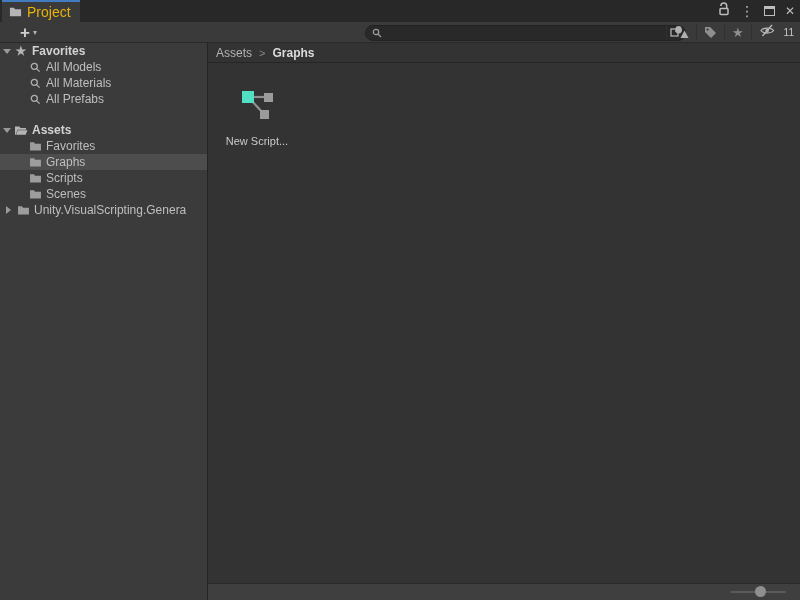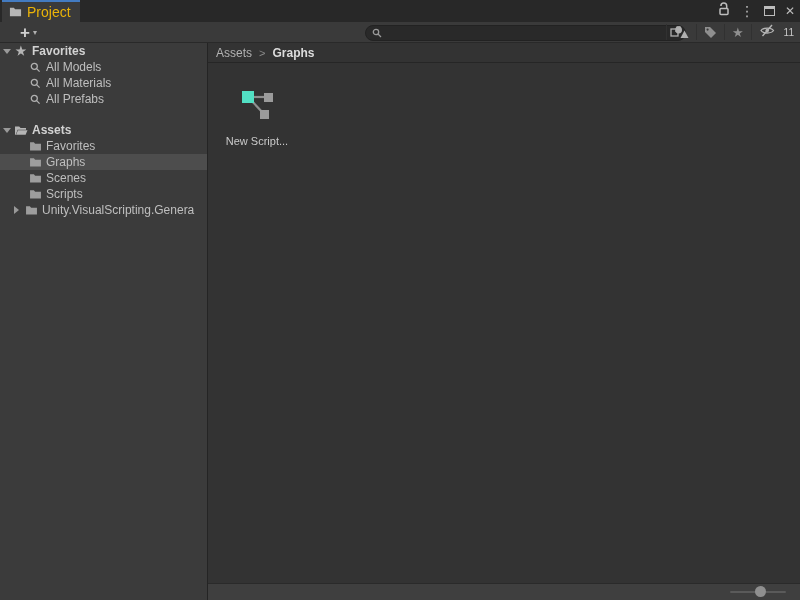--- a/index.html
+++ b/index.html
@@ -47,21 +47,21 @@
   .sidebar { position:absolute; top:43px; left:0; width:207px; bottom:0; background:#3b3b3b; overflow:hidden; }
   .vdivider { position:absolute; top:43px; bottom:0; left:207px; width:1px; background:#242424; }
   .row { height:16px; display:flex; align-items:center; font-size:12px; color:#bfbfbf; white-space:nowrap; }
   .row.bold { font-weight:bold; color:#d2d2d2; }
   .row.selected { background:#4d4d4d; }
   .tri-slot { width:13px; display:flex; justify-content:center; flex:none; }
   .tri-down { width:0; height:0; border-left:4px solid transparent; border-right:4px solid transparent; border-top:5px solid #999; }
   .tri-right { width:0; height:0; border-top:4px solid transparent; border-bottom:4px solid transparent; border-left:5px solid #999; }
   .row .ico { display:flex; align-items:center; justify-content:center; width:16px; flex:none; margin-right:3px; }
   .indent1 { padding-left:27px; }
-  .indent1b { padding-left:10px; }
+  .indent1b { padding-left:2px; }
   .section-gap { height:15px; }
   .star-small { color:#b5b5b5; font-size:12px; line-height:1; }
   
   .content { position:absolute; top:43px; left:208px; right:0; bottom:0; background:#333333; }
   .breadcrumb { height:20px; border-bottom:1px solid #262626; display:flex; align-items:center; gap:7px; padding-left:8px; font-size:12px; }
   .crumb { color:#b3b3b3; }
   .crumb-sep { color:#8a8a8a; font-size:11px; }
   .crumb.current { color:#dcdcdc; font-weight:bold; }
   .grid { position:absolute; top:21px; left:0; right:0; bottom:17px; padding:22px 0 0 12px; display:flex; align-items:flex-start; gap:4px; overflow:hidden;justify-content:space-between; }
   .asset { width:74px; display:flex; flex-direction:column; align-items:center; gap:11px; }
@@ -214,29 +214,29 @@
         </svg>
       </span>
     <span>Graphs</span>
   </div>
   <div class="row indent1">
     <span class="ico">
         <svg width="13" height="10" viewBox="0 0 14 11">
           <path d="M1 1.5h4.2l1.4 1.6H13v7.4H1z" fill="#9d9d9d"></path>
         </svg>
       </span>
+    <span>Scripts</span>
+  </div>
+  <div class="row indent1">
+    <span class="ico">
+        <svg width="13" height="10" viewBox="0 0 14 11">
+          <path d="M1 1.5h4.2l1.4 1.6H13v7.4H1z" fill="#9d9d9d"></path>
+        </svg>
+      </span>
     <span>Scenes</span>
-  </div>
-  <div class="row indent1">
-    <span class="ico">
-        <svg width="13" height="10" viewBox="0 0 14 11">
-          <path d="M1 1.5h4.2l1.4 1.6H13v7.4H1z" fill="#9d9d9d"></path>
-        </svg>
-      </span>
-    <span>Scripts</span>
   </div>
   <div class="row indent1b">
     <span class="tri-slot">
         <span class="tri-right"></span>
       </span>
     <span class="ico">
         <svg width="13" height="10" viewBox="0 0 14 11">
           <path d="M1 1.5h4.2l1.4 1.6H13v7.4H1z" fill="#9d9d9d"></path>
         </svg>
       </span>

